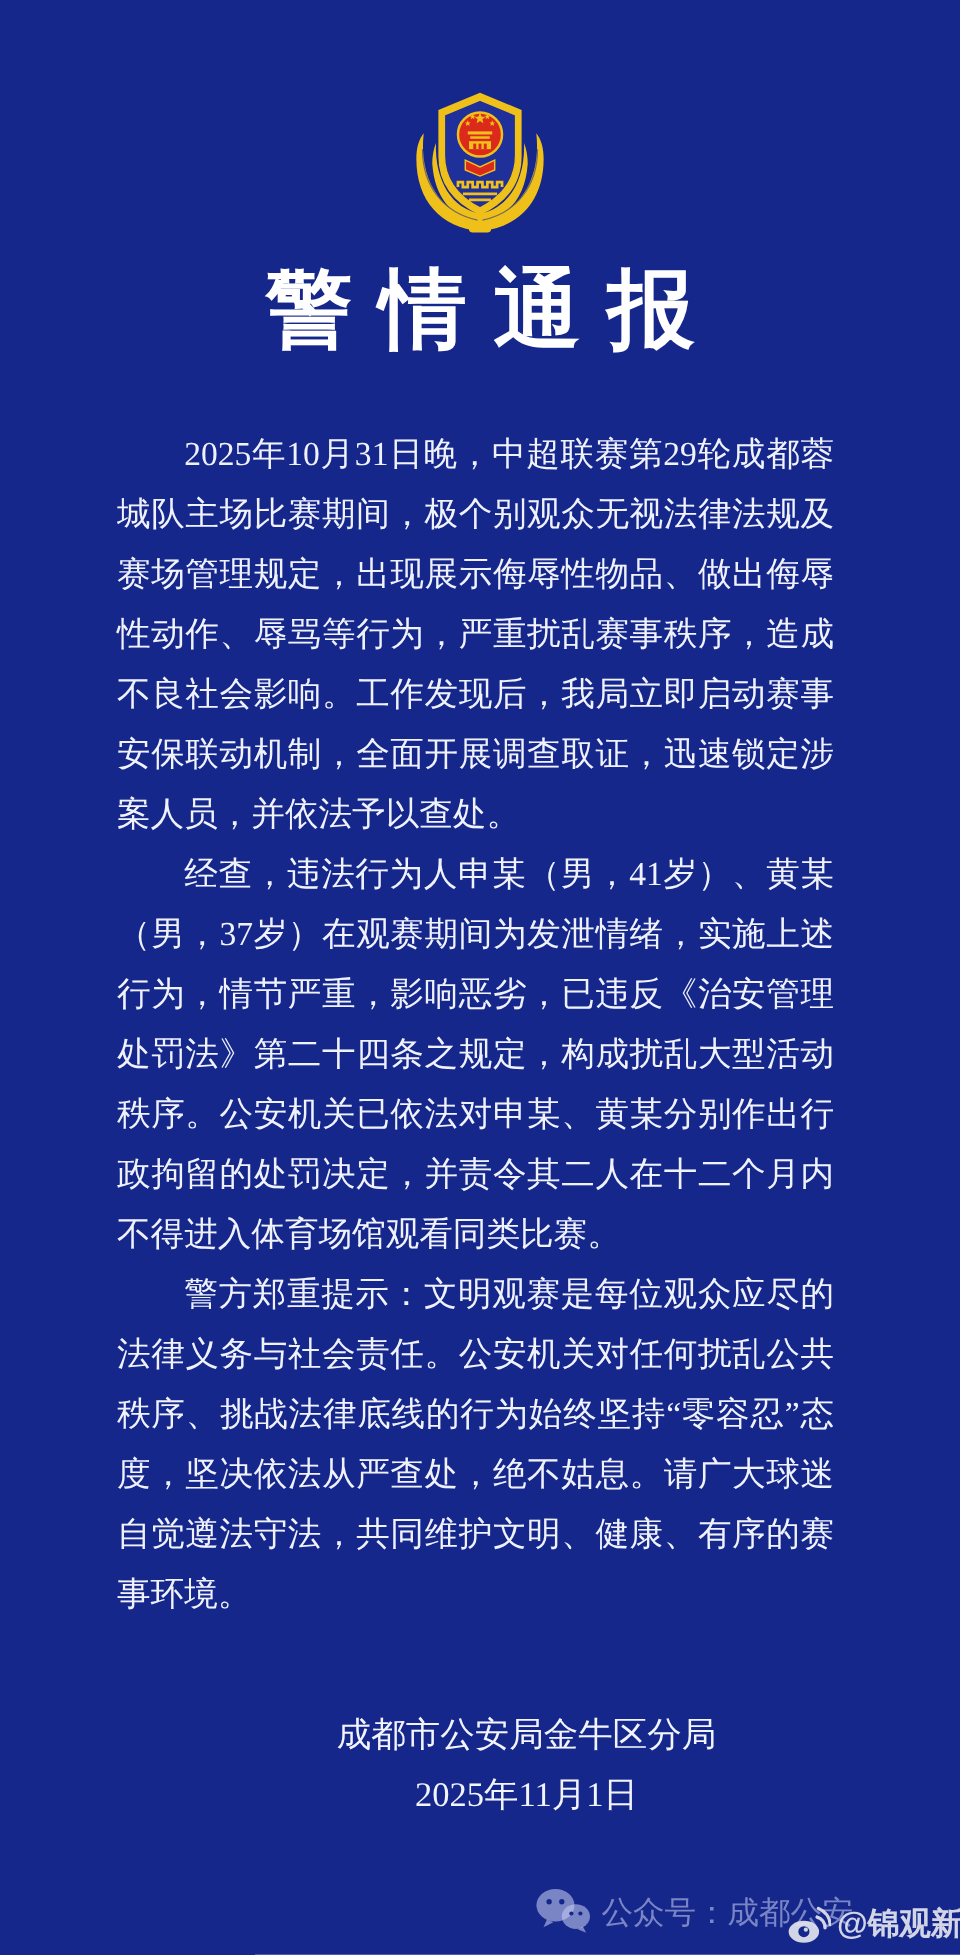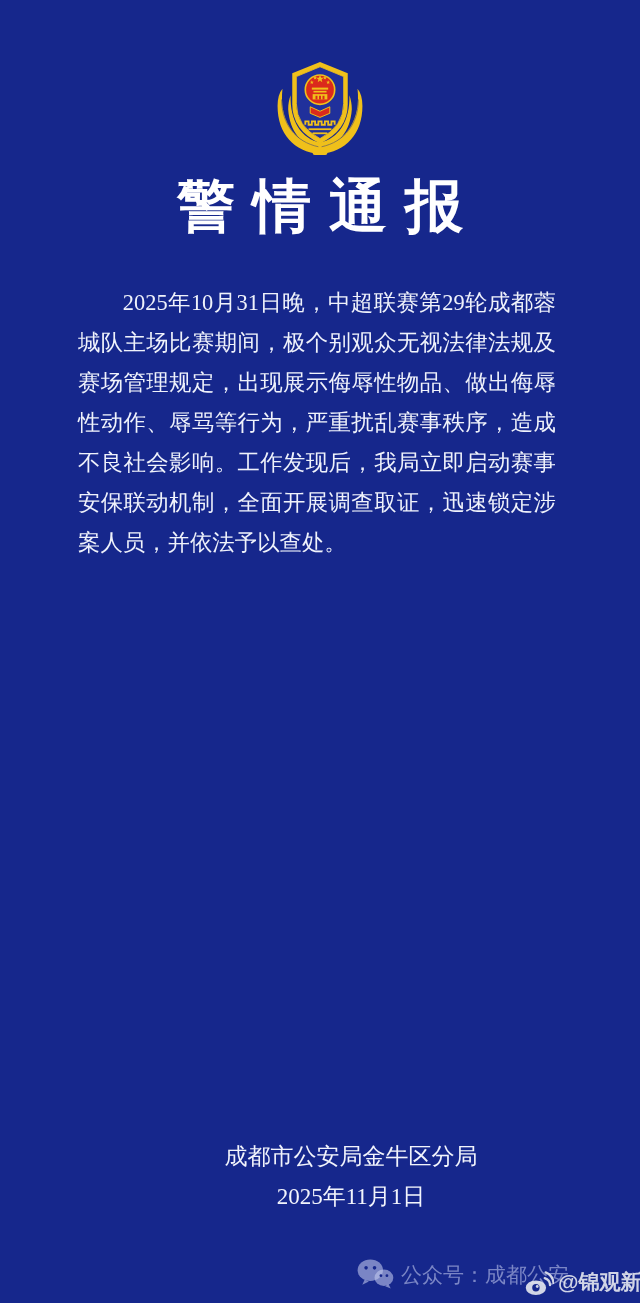--- a/index.html
+++ b/index.html
@@ -145,20 +145,22 @@
       <path d="M42,83 L42,79 L46,79 L46,83 L50,83 L50,79 L54,79 L54,83 L58,83 L58,79 L62,79 L62,83 L66,83 L66,79 L70,79 L70,83 L74,83 L74,79 L78,79 L78,83"></path>
       <path d="M46,88.5 L74,88.5"></path>
       <path d="M51,93.5 L69,93.5"></path>
     </g>
   </svg>
 
   <div class="notice-title">警情通报</div>
 
   <div class="notice-body">
     <p>2025年10月31日晚，中超联赛第29轮成都蓉城队主场比赛期间，极个别观众无视法律法规及赛场管理规定，出现展示侮辱性物品、做出侮辱性动作、辱骂等行为，严重扰乱赛事秩序，造成不良社会影响。工作发现后，我局立即启动赛事安保联动机制，全面开展调查取证，迅速锁定涉案人员，并依法予以查处。</p>
+    <p>经查，违法行为人申某（男，41岁）、黄某（男，37岁）在观赛期间为发泄情绪，实施上述行为，情节严重，影响恶劣，已违反《治安管理处罚法》第二十四条之规定，构成扰乱大型活动秩序。公安机关已依法对申某、黄某分别作出行政拘留的处罚决定，并责令其二人在十二个月内不得进入体育场馆观看同类比赛。</p>
+    <p>警方郑重提示：文明观赛是每位观众应尽的法律义务与社会责任。公安机关对任何扰乱公共秩序、挑战法律底线的行为始终坚持“零容忍”态度，坚决依法从严查处，绝不姑息。请广大球迷自觉遵法守法，共同维护文明、健康、有序的赛事环境。</p>
   </div>
 
   <div class="signature-block">成都市公安局金牛区分局</div>
   <div class="issue-date">2025年11月1日</div>
 
   <div class="wm-wechat">
     <svg class="wm-icon" width="38" height="31" viewBox="0 0 40 33" xmlns="http://www.w3.org/2000/svg" aria-hidden="true">
       <ellipse cx="15" cy="13" rx="13.5" ry="11.5" fill="currentColor"></ellipse>
       <path d="M9 23 L6.5 28.5 L13.5 25 Z" fill="currentColor"></path>
       <circle cx="10.5" cy="10.5" r="1.9" fill="#16278C"></circle>

